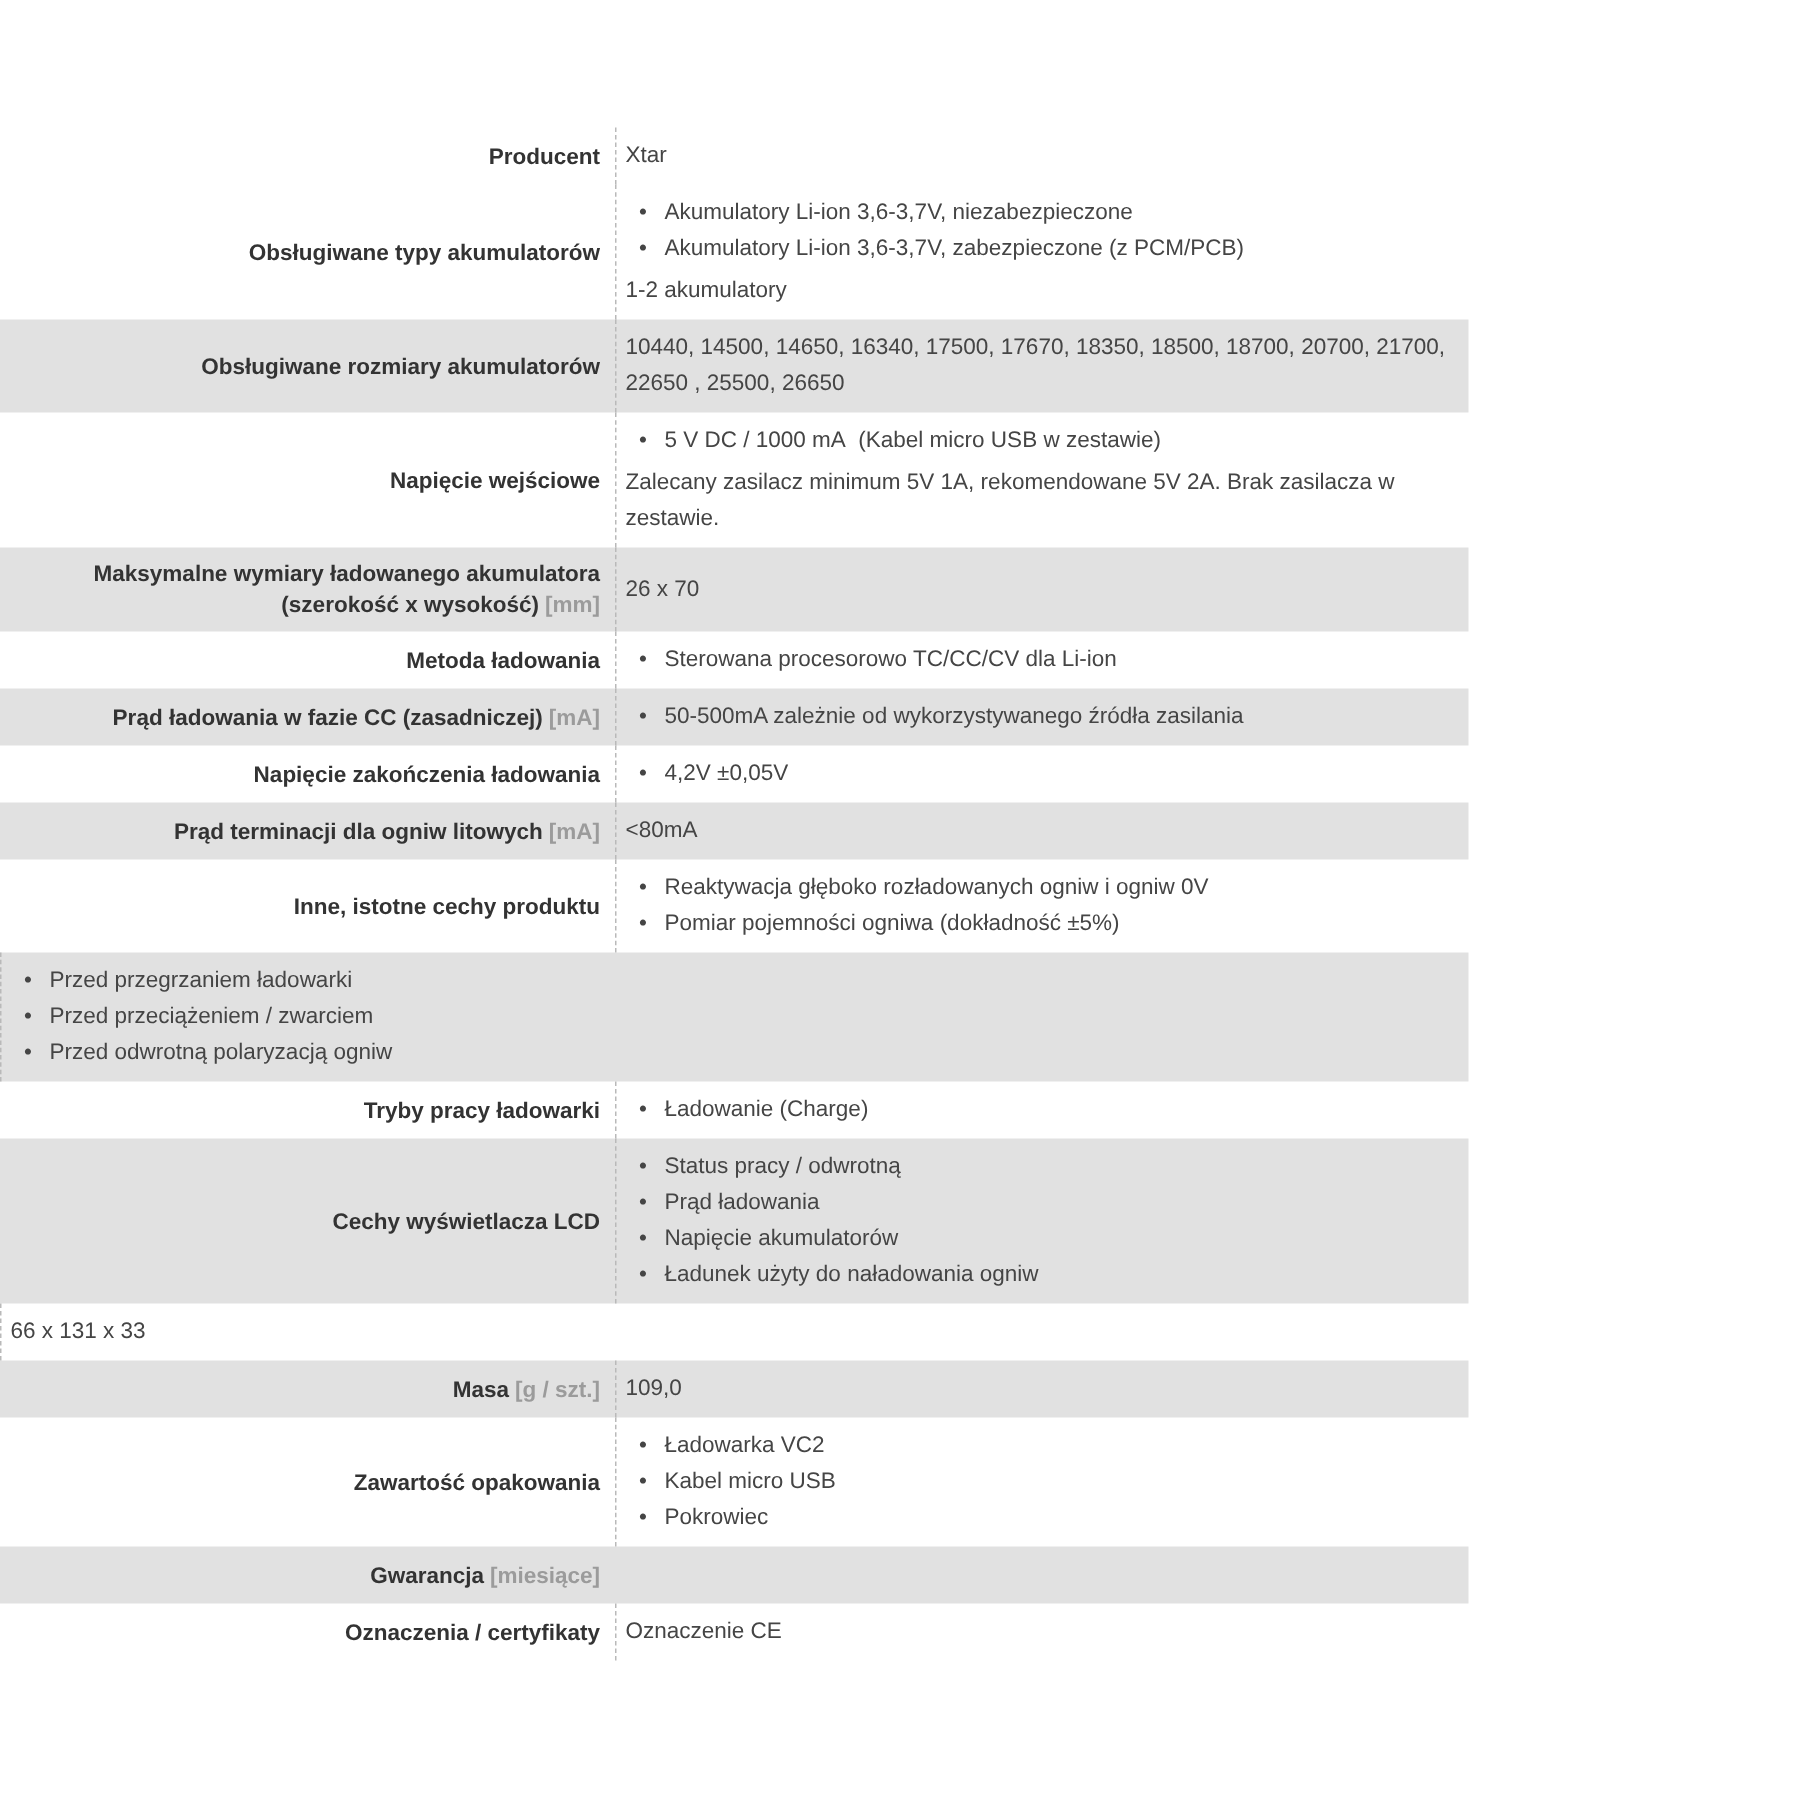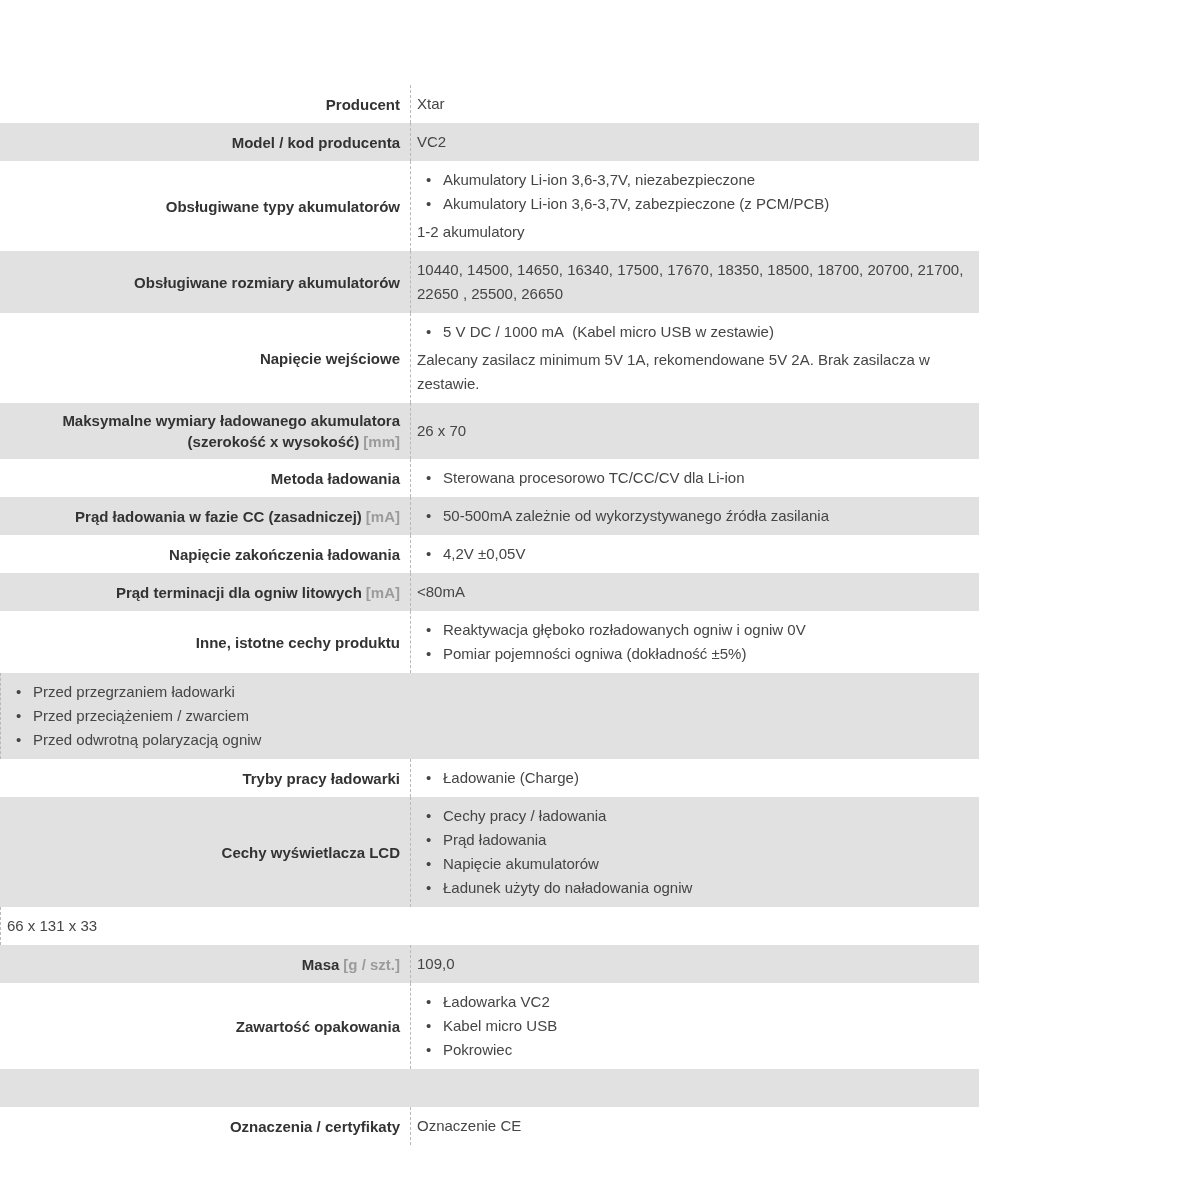--- a/index.html
+++ b/index.html
@@ -94,33 +94,20 @@
     <div class="value-cell">
       <ul class="value-list">
   <li class="value-item plain">
 
     <span class="item-text">Xtar</span>
   </li>
 </ul>
     </div>
   </div>
 
-  <div class="row shade">
-    <div class="label-cell">
-      <span class="label-inner"><span class="label-text">Model / kod producenta</span></span>
-    </div>
-    <div class="value-cell">
-      <ul class="value-list">
-  <li class="value-item plain">
-
-    <span class="item-text">VC2</span>
-  </li>
-</ul>
-    </div>
-  </div>
 
   <div class="row">
     <div class="label-cell">
       <span class="label-inner"><span class="label-text">Obsługiwane typy akumulatorów</span></span>
     </div>
     <div class="value-cell">
       <ul class="value-list">
   <li class="value-item">
     <span class="bullet">•</span>
     <span class="item-text">Akumulatory Li-ion 3,6-3,7V, niezabezpieczone</span>
@@ -297,21 +284,21 @@
   </div>
 
   <div class="row shade">
     <div class="label-cell">
       <span class="label-inner"><span class="label-text">Cechy wyświetlacza LCD</span></span>
     </div>
     <div class="value-cell">
       <ul class="value-list">
   <li class="value-item">
     <span class="bullet">•</span>
-    <span class="item-text">Cechy pracy / ładowania</span>
+    <span class="item-text">Status pracy / odwrotną</span>
   </li>
 
   <li class="value-item">
     <span class="bullet">•</span>
     <span class="item-text">Prąd ładowania</span>
   </li>
 
   <li class="value-item">
     <span class="bullet">•</span>
     <span class="item-text">Napięcie akumulatorów</span>
@@ -368,20 +355,23 @@
 
   <li class="value-item">
     <span class="bullet">•</span>
     <span class="item-text">Pokrowiec</span>
   </li>
 </ul>
     </div>
   </div>
 
   <div class="row shade">
+    <div class="label-cell">
+      <span class="label-inner"><span class="label-text">Gwarancja</span><span class="label-unit">[miesiące]</span></span>
+    </div>
   </div>
 
   <div class="row">
     <div class="label-cell">
       <span class="label-inner"><span class="label-text">Oznaczenia / certyfikaty</span></span>
     </div>
     <div class="value-cell">
       <ul class="value-list">
   <li class="value-item plain">
 

